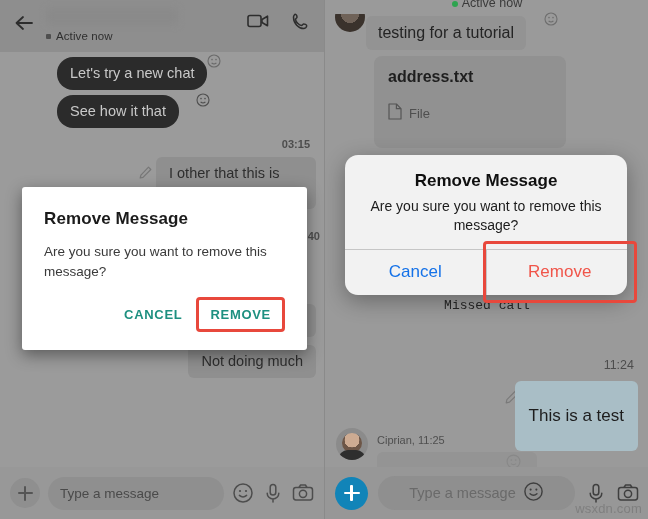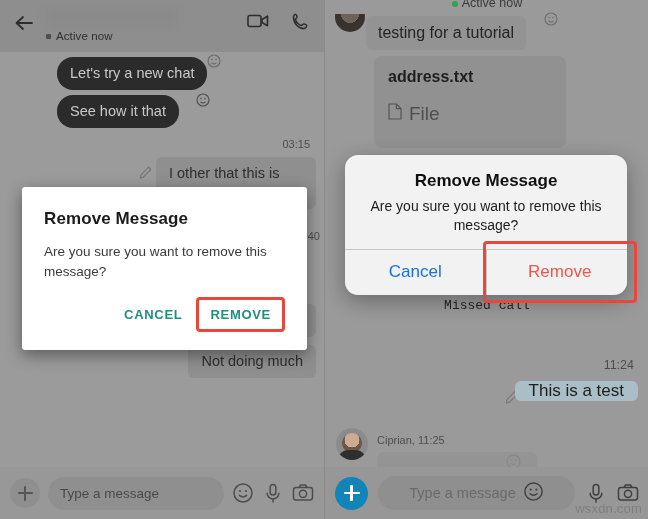--- a/index.html
+++ b/index.html
@@ -57,21 +57,21 @@
     font-size: 14.5px;
     line-height: 1.3;
     padding: 7px 13px;
     color: #d8d8d8;
   }
   .bub-dark { background: #2b2b2b; color: #c9c9c9; }
   .bub-in  { background: #8f8f8f; color: #2e2e2e; border-radius: 6px; }
   .bub-out { background: #8f8f8f; color: #2e2e2e; border-radius: 6px; }
 
   .smiley-o { position:absolute; width:14px; height:14px; }
-  .time-s { position: absolute; font-size: 11px; color: #4d4d4d; font-weight: 400; }
+  .time-s { position: absolute; font-size: 11px; color: #4d4d4d; font-weight: 700; }
   .pencil { position:absolute; width:15px; height:15px; opacity:.55; }
 
   .lt-inputbar {
     position: absolute; bottom: 0; left: 0;
     width: 324px; height: 52px;
     background: #989898;
     display: flex; align-items: center;
     padding: 0 10px; gap: 8px;
   }
   .plus-grey {
@@ -165,39 +165,39 @@
     left: 49px; top: 56px;
     width: 192px; height: 92px;
     background: #919191;
     border-radius: 8px;
     padding: 12px 14px;
     overflow: hidden;
   }
   .file-name { font-size: 16px; font-weight: 700; color: #1f1f1f; }
   .file-size { font-size: 12.5px; color: #5c5c5c; margin-top: 3px; }
   .file-row { display:flex; align-items:center; gap:7px; margin-top: 17px; }
-  .file-row span { font-size: 19px; color: #4f4f4f; }
+  .file-row span { font-size: 13px; color: #4f4f4f; }
 
   .rt-missed {
     position: absolute; left: 0; width: 324px; top: 298px;
     text-align: center; font-size: 13px; color: #262626; font-family: Liberation Mono, monospace;
   }
   .rt-today {
     position: absolute; left: 0; width: 324px; top: 328px;
     display: flex; align-items: center; gap: 10px;
     padding: 0 18px;
     font-size: 12.5px; color: #4c4c4c;
   }
   .rule { flex:1; height:1px; background:#8c8c8c; }
   .rt-time { position:absolute; right: 14px; top: 358px; font-size: 12.5px; color:#4d4d4d; }
   .rt-test {
     position:absolute; right: 10px; top: 381px;
     background: #a9bec6; color: #1d1d1d;
     font-size: 17px; border-radius: 6px;
-    padding: 0 14px;
+    padding: 25px 14px;
     margin-left: 40px;
   }
   .rt-pencil { position:absolute; right: 127px; top: 388px; width:17px; height:17px; opacity:.5; }
   .rt-sender { position:absolute; left: 52px; top: 434px; font-size: 11px; color:#4f4f4f; }
   .rt-avatar {
     position:absolute; left: 11px; top: 428px;
     width: 32px; height: 32px; border-radius: 50%;
     background: #8b8b8b; overflow:hidden;
   }
   .rt-avatar .face {

